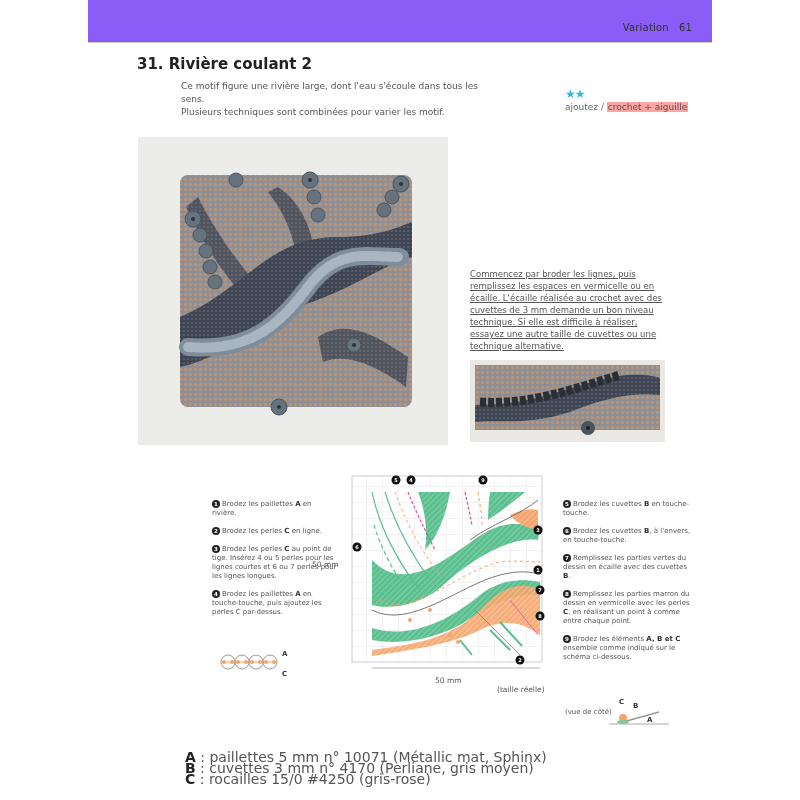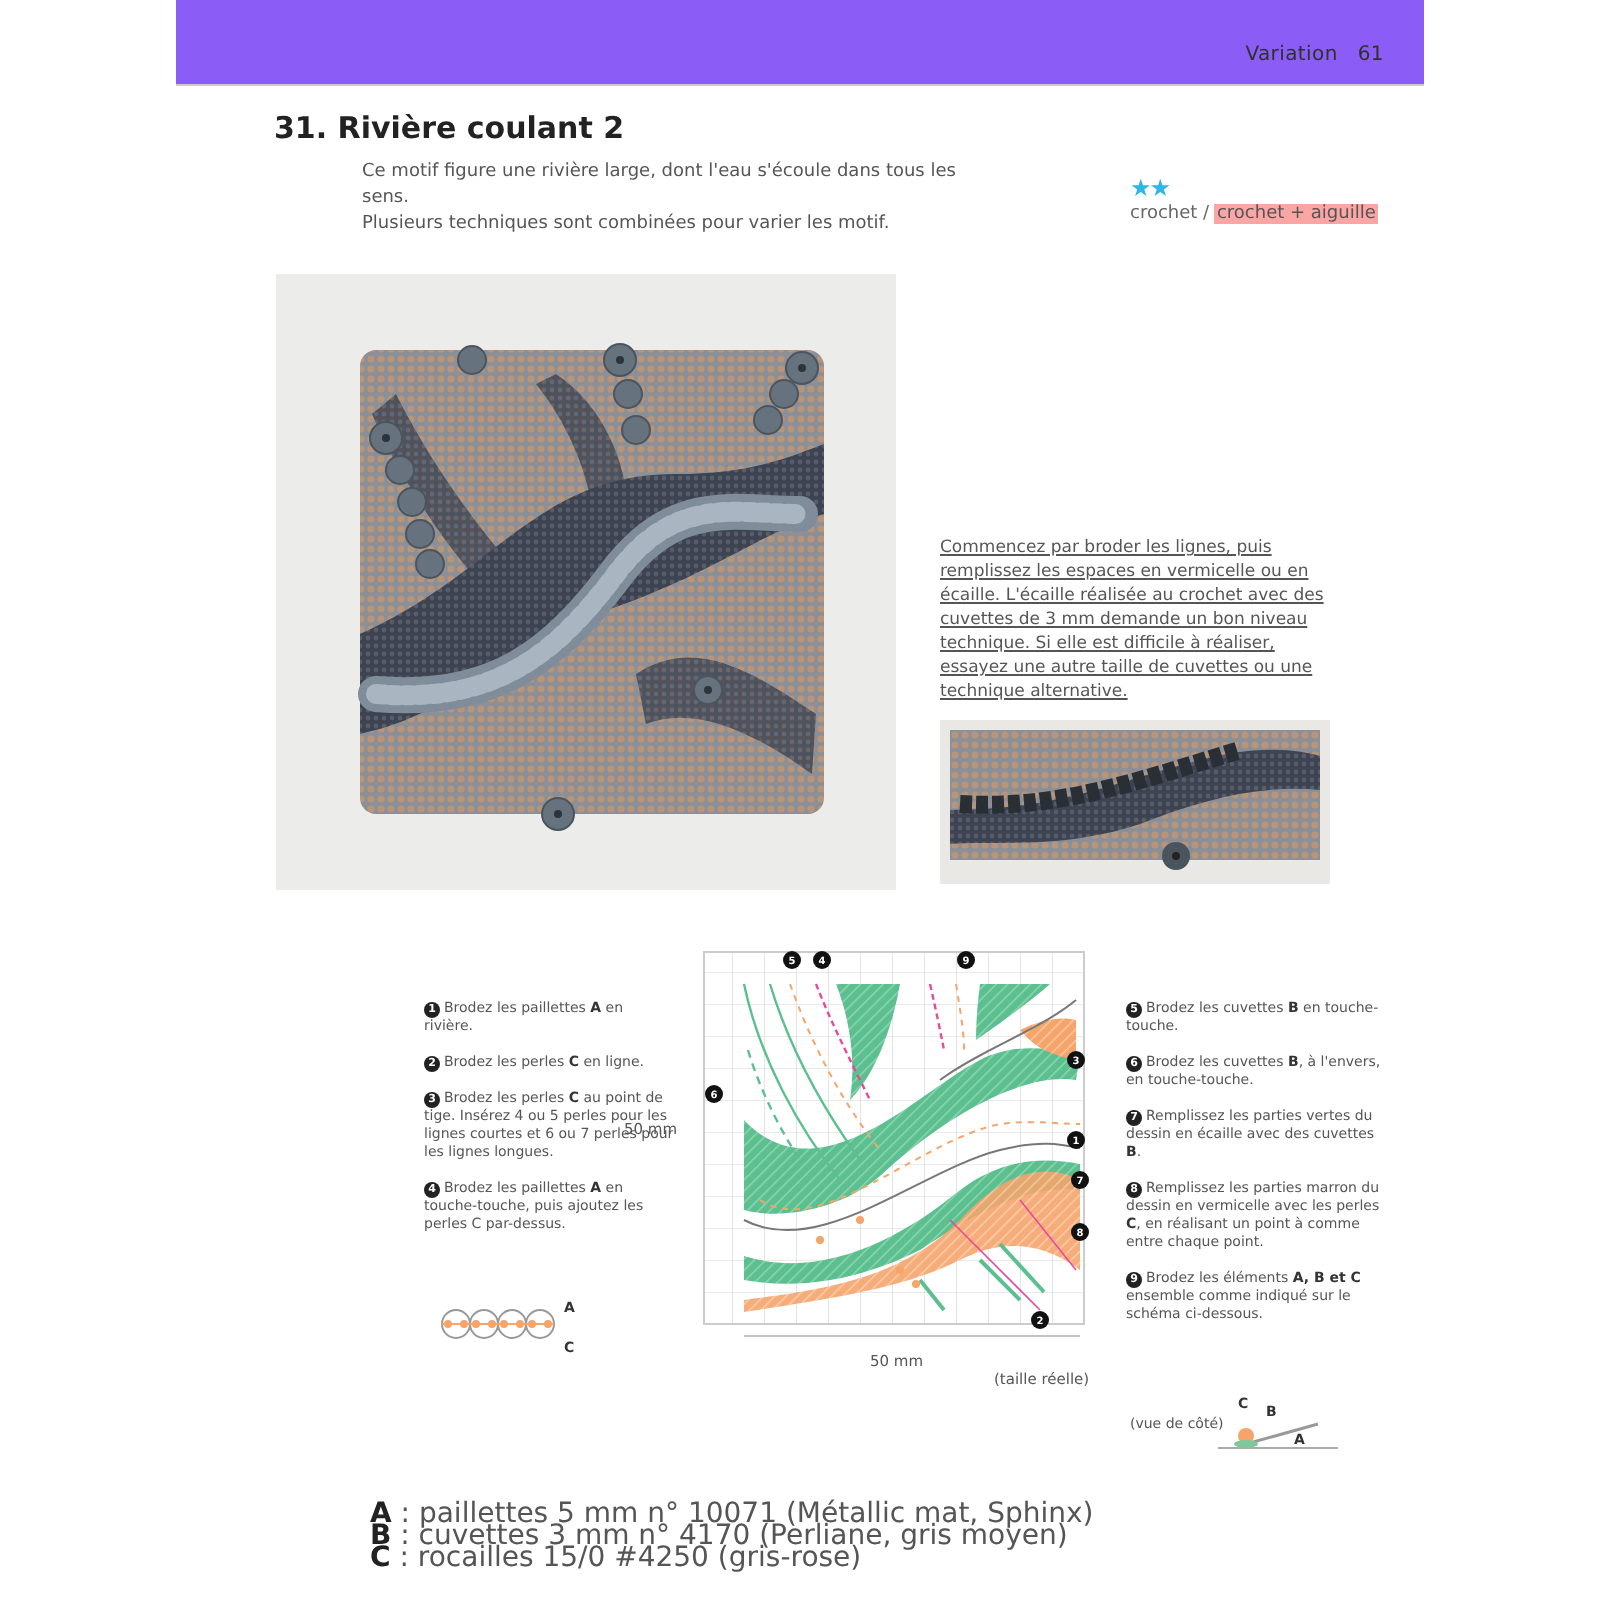--- a/index.html
+++ b/index.html
@@ -42,21 +42,21 @@
 <div class="title">31. Rivière coulant 2</div>
 
 <div class="intro">
   <div>Ce motif figure une rivière large, dont l'eau s'écoule dans tous les sens.</div>
   <div>Plusieurs techniques sont combinées pour varier les motif.</div>
 </div>
 
 <div class="difficulty">
   <div class="stars">★★</div>
   <div class="tools">
-    <span>crochet</span><span> / </span><span class="hl">crochet + aiguille</span>
+    <span>ajoutez</span><span> / </span><span class="hl">crochet + aiguille</span>
   </div>
 </div>
 
 <div class="photo-main">
   <svg width="310" height="308" viewBox="0 0 310 308">
     <defs>
       <pattern id="beads" width="5" height="5" patternUnits="userSpaceOnUse">
         <rect width="5" height="5" fill="#8a8f98"></rect>
         <circle cx="2.5" cy="2.5" r="1.8" fill="#b89478"></circle>
       </pattern>

